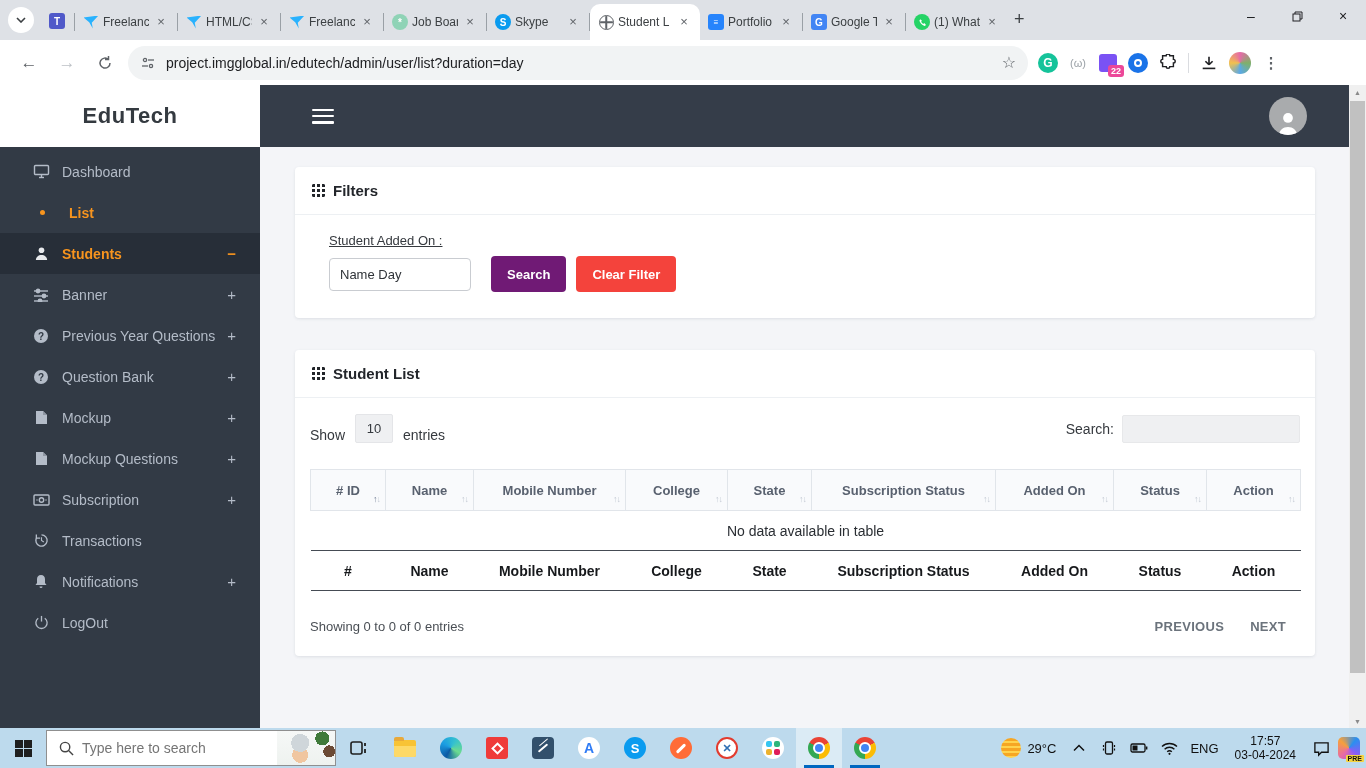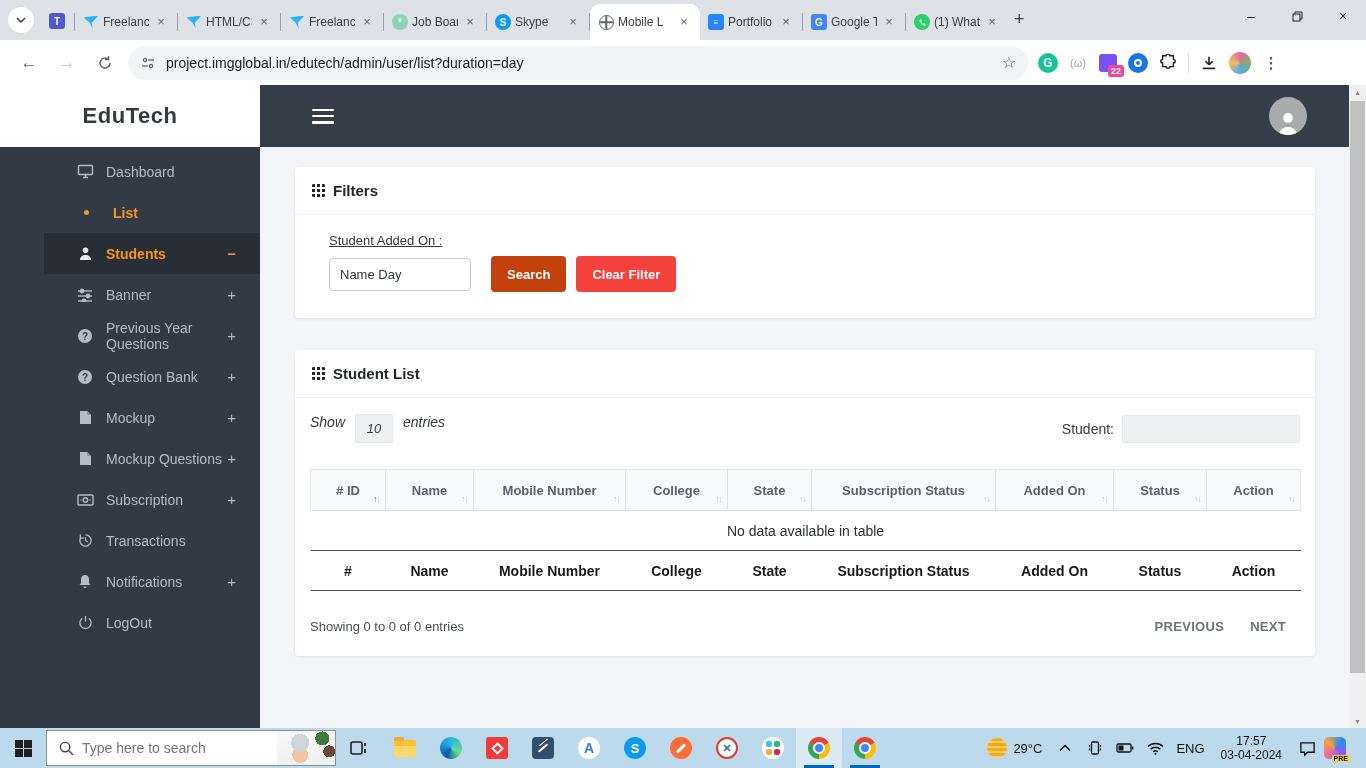--- a/index.html
+++ b/index.html
@@ -36,21 +36,21 @@
   .tool-sep { width:1px; height:20px; background:#dadce0; }
   .avatar-ext { width:22px; height:22px; border-radius:50%; background:conic-gradient(#e66aa8, #7fb069, #5aa9e6, #f2c14e, #e66aa8); }
 
   
   .content { height:643px; display:flex; }
 
   .sidebar { width:260px; background:#323a45; display:flex; flex-direction:column; }
   .logo-band { height:62px; background:#fff; display:flex; align-items:center; justify-content:center; }
   .logo { font-size:22px; font-weight:bold; color:#343a40; letter-spacing:.5px; }
   .menu { padding-top:4px; }
-  .side-item { height:41px; display:flex; align-items:center; padding:0 24px 0 32px; color:#b4bcc8; font-size:14px;margin-left:44px; }
+  .side-item { height:41px; display:flex; align-items:center; padding:0 24px 0 32px; color:#b4bcc8; font-size:14px; }
   .side-item .sicon { width:18px; margin-right:12px; display:flex; align-items:center; justify-content:center; color:#b4bcc8; }
   .side-item .lbl { flex:1; }
   .side-item .expand { font-size:15px; color:#b4bcc8; }
   .side-item.active { background:#272e38; color:#f7941e; font-weight:bold; }
   .side-item.active .sicon { color:#e8eaed; }
   .side-item.active .expand { color:#f7941e; }
   .side-item.sub { color:#f7941e; font-weight:bold; padding-left:40px; }
   .sub-dot { width:5px; height:5px; border-radius:50%; background:#f7941e; margin-right:24px; }
   svg.sic { stroke:currentColor; fill:none; stroke-width:1.4; }
 
@@ -69,26 +69,26 @@
       background-color:#22252a; border-radius:1px;
       -webkit-mask: repeating-linear-gradient(0deg,#000 0 3px,transparent 3px 5px),
                     repeating-linear-gradient(90deg,#000 0 3px,transparent 3px 5px);
       mask-composite:intersect; -webkit-mask-composite:source-in; }
 
   .filters-body { padding:18px 17px 26px 34px; }
   .f-label { font-size:13px; color:#35393e; margin-bottom:8px;text-decoration:underline; }
   .f-row { display:flex; align-items:center; }
   .f-select { width:142px; height:33px; border:1px solid #c9ccd1; border-radius:4px; font-size:13px; color:#2f3338; display:flex; align-items:center; padding:0 10px; background:#fff; margin-right:20px; }
   .btn { height:36px; border:none; border-radius:4px; color:#fff; font-size:13px; font-weight:bold; padding:0 16px; margin-right:10px; font-family:"Liberation Sans",sans-serif; }
-  .btn-search { background:#c2410c; }
+  .btn-search { background:#701a75; }
   .btn-clear { background:#f4433c; }
 
   .list-body { padding:16px 15px 22px 15px; }
   .dt-controls { display:flex; align-items:center; margin-bottom:26px; }
-  .dt-show { font-size:14px; color:#35393e; display:flex; align-items:flex-start;font-style:italic; }
+  .dt-show { font-size:14px; color:#35393e; display:flex; align-items:flex-end; }
   .dt-size { width:38px; height:29px; background:#eff0f2; border:1px solid #e4e5e8; border-radius:2px; display:flex; align-items:center; justify-content:center; font-size:13px; color:#35393e; margin:0 10px; }
   .dt-search { margin-left:auto; display:flex; align-items:center; font-size:14px; color:#35393e; }
   .dt-search-input { width:178px; height:28px; background:#eff0f2; border:1px solid #e7e8ea; border-radius:2px; margin-left:8px; }
 
   table.dt { width:990px; border-collapse:collapse; table-layout:fixed; }
   table.dt thead th { background:#f9fafc; border:1px solid #e1e5ea; height:41px; font-size:13px; color:#59616f; font-weight:bold; text-align:center; position:relative; padding:0 4px; }
   .sort { position:absolute; right:5px; bottom:6px; font-size:9px; letter-spacing:-1px; color:#c4cad4; }
   .sort:before { content:"↑"; }
   .sort:after { content:"↓"; }
   th.sorted .sort:before { color:#79839a; }
@@ -134,21 +134,21 @@
   .app-postman { width:22px; height:22px; border-radius:50%; background:#ff6c37; display:flex; align-items:center; justify-content:center; }
   .app-postman i { width:12px; height:3px; background:#fff; border-radius:2px; transform:rotate(-45deg); }
   .app-snip { width:22px; height:22px; border-radius:50%; background:#fff; border:2px solid #e23b2e; display:flex; align-items:center; justify-content:center; color:#2f6fb3; font-size:11px; font-weight:bold; }
   .app-slack { width:22px; height:22px; border-radius:50%; background:#fff; display:grid; grid-template-columns:6px 6px; grid-template-rows:6px 6px; gap:2px; align-content:center; justify-content:center; }
   .app-slack i:nth-child(1){background:#36c5f0;border-radius:2px;}
   .app-slack i:nth-child(2){background:#2eb67d;border-radius:2px;}
   .app-slack i:nth-child(3){background:#ecb22e;border-radius:2px;}
   .app-slack i:nth-child(4){background:#e01e5a;border-radius:2px;}
   .app-chrome { width:22px; height:22px; border-radius:50%; background:conic-gradient(from -60deg,#ea4335 0 120deg,#fbbc05 0 240deg,#34a853 0 360deg); position:relative; }
   .app-chrome:after { content:""; position:absolute; left:5px; top:5px; width:12px; height:12px; border-radius:50%; background:#4285f4; border:2.5px solid #fff; box-sizing:border-box; }
-  .tray { margin-left:auto; display:flex; align-items:center; gap:4px; padding-right:20px; }
+  .tray { margin-left:auto; display:flex; align-items:center; gap:4px; padding-right:6px; }
   .tray-weather { display:flex; align-items:center; gap:6px; padding:0 6px; }
   .sun-ic { width:20px; height:20px; border-radius:50%; background:repeating-linear-gradient(180deg,#f6a623 0 3px,#ffd34d 3px 5px); }
   .tray-txt { font-size:13px; color:#111; }
   .tray-ic { width:26px; display:flex; align-items:center; justify-content:center; color:#111; }
   .tray-clock { text-align:center; font-size:12px; color:#111; line-height:14px; padding:0 8px; }
   .copilot { width:22px; height:22px; border-radius:5px; background:conic-gradient(from 40deg,#2a8ff0,#8a5cf6,#e86aa6,#f6a03c,#2a8ff0); position:relative; }
   .copilot .pre { position:absolute; bottom:-3px; right:-4px; background:#f6d441; color:#111; font-size:7px; font-weight:bold; padding:0 2px; border-radius:1px; }
 </style>
 </head>
 <body>
@@ -197,21 +197,21 @@
   <div class="tab">
     <span class="favicon fav-circle" style="background:#0a9bef">S</span>
     <span class="tlabel">Skype</span>
     <span class="tclose">×</span>
   </div>
   <div class="tab-sep"></div>
   <div class="tab active">
     <span class="favicon">
         <span class="fav-globe"></span>
       </span>
-    <span class="tlabel">Mobile L</span>
+    <span class="tlabel">Student L</span>
     <span class="tclose">×</span>
   </div>
   <div class="tab">
     <span class="favicon fav-sq" style="background:#2684fc;font-size:8px">≡</span>
     <span class="tlabel">Portfolio</span>
     <span class="tclose">×</span>
   </div>
   <div class="tab-sep"></div>
   <div class="tab">
     <span class="favicon fav-sq" style="background:#4285f4">G</span>
@@ -458,21 +458,21 @@
           <span class="card-title">Student List</span>
         </div>
         <div class="list-body">
           <div class="dt-controls">
             <div class="dt-show">
               <span>Show</span>
               <span class="dt-size">10</span>
               <span>entries</span>
             </div>
             <div class="dt-search">
-              <span>Student:</span>
+              <span>Search:</span>
               <input class="dt-search-input" type="text" style="">
             </div>
           </div>
 
           <table class="dt">
             <colgroup>
               <col style="width:75px">
                 <col style="width:88px">
                 <col style="width:152px">
                 <col style="width:102px">

